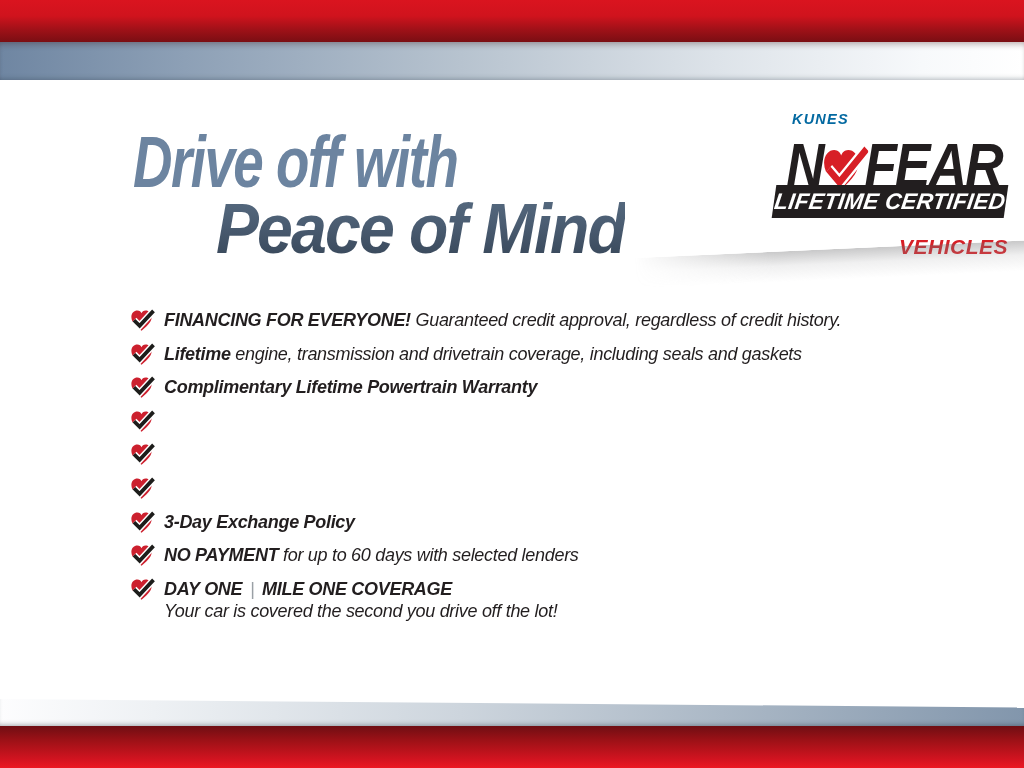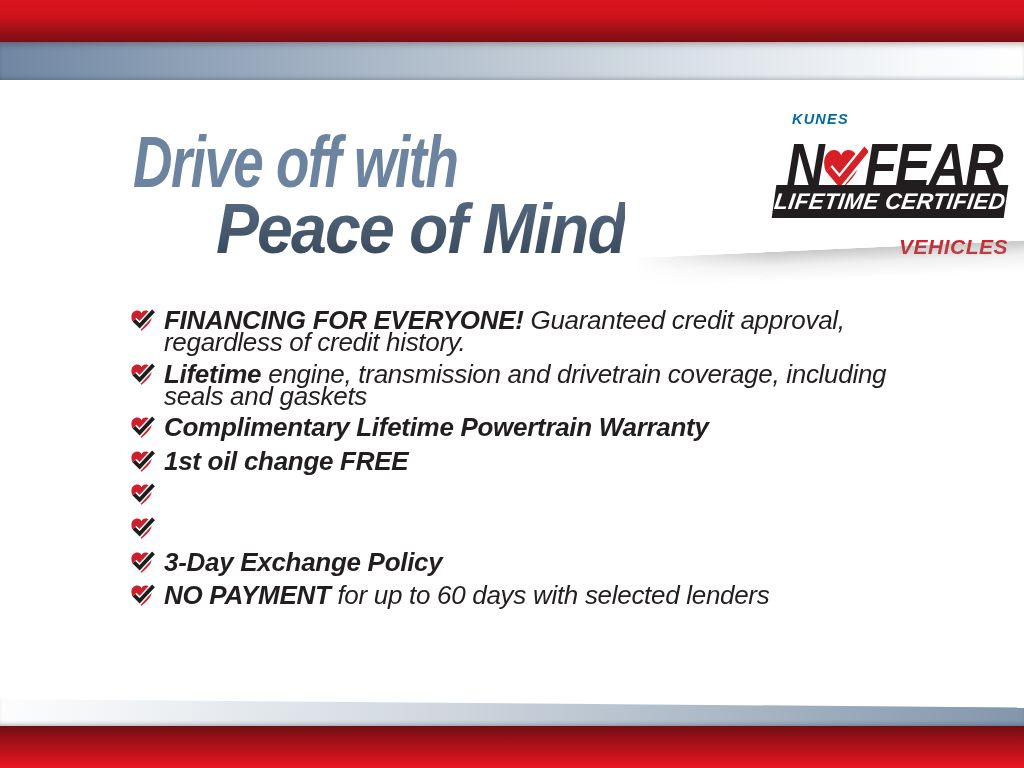--- a/index.html
+++ b/index.html
@@ -49,21 +49,21 @@
   .curl-shadow { position:absolute; left:635px; top:249px; width:400px; height:36px;
     transform:rotate(-2.6deg);
     background:linear-gradient(180deg,rgba(110,110,112,.38) 0%,rgba(170,170,172,.18) 40%,rgba(255,255,255,0) 85%);
     -webkit-mask-image:linear-gradient(90deg,transparent 0%,#000 35%);
     mask-image:linear-gradient(90deg,transparent 0%,#000 35%); }
 
   
   .benefits { position:absolute; left:128px; top:309px; width:820px; list-style:none; }
   .benefit { display:flex; align-items:flex-start; margin-bottom:9.6px; }
   .hc { width:27px; height:24px; flex:none; margin-right:9px; }
-  .btext { font-size:26px; line-height:22px; font-style:italic; color:#221e1f; letter-spacing:-.3px; }
+  .btext { font-size:18px; line-height:22px; font-style:italic; color:#221e1f; letter-spacing:-.3px; }
   .lead { font-weight:bold; }
   .rest { font-weight:normal; }
   .sep { color:#9aa0a5; font-weight:normal; padding:0 3px; }
   .subtext { display:block; font-weight:normal; }
   .lead:empty, .rest:empty, .sep:empty, .lead2:empty, .subtext:empty { display:none; }
 </style>
 </head>
 <body>
 
 <svg width="0" height="0" style="position:absolute" aria-hidden="true">
@@ -138,27 +138,20 @@
         
         
         
       </span>
     </li>
 
     <li class="benefit">
       <svg class="hc">
           <use href="#hc-bullet"></use>
         </svg>
-      <span class="btext">
-        <span class="lead">1st oil change FREE</span>
-        
-        
-        
-        
-      </span>
     </li>
 
     <li class="benefit">
       <svg class="hc">
           <use href="#hc-bullet"></use>
         </svg>
     </li>
 
     <li class="benefit">
       <svg class="hc">
@@ -185,19 +178,31 @@
         </svg>
       <span class="btext">
         <span class="lead">NO PAYMENT</span>
         
         
         <span class="rest">for up to 60 days with selected lenders</span>
         
       </span>
     </li>
 
+    <li class="benefit">
+      <svg class="hc">
+          <use href="#hc-bullet"></use>
+        </svg>
+      <span class="btext">
+        <span class="lead">DAY ONE</span>
+        <span class="sep">|</span>
+        <span class="lead lead2">MILE ONE COVERAGE</span>
+        
+        <span class="subtext">Your car is covered the second you drive off the lot!</span>
+      </span>
+    </li>
 
   </ul>
 
   <div class="bar-silver-bottom"></div>
   <div class="bar-red-bottom"></div>
 
 </div>
 
 </body></html>

